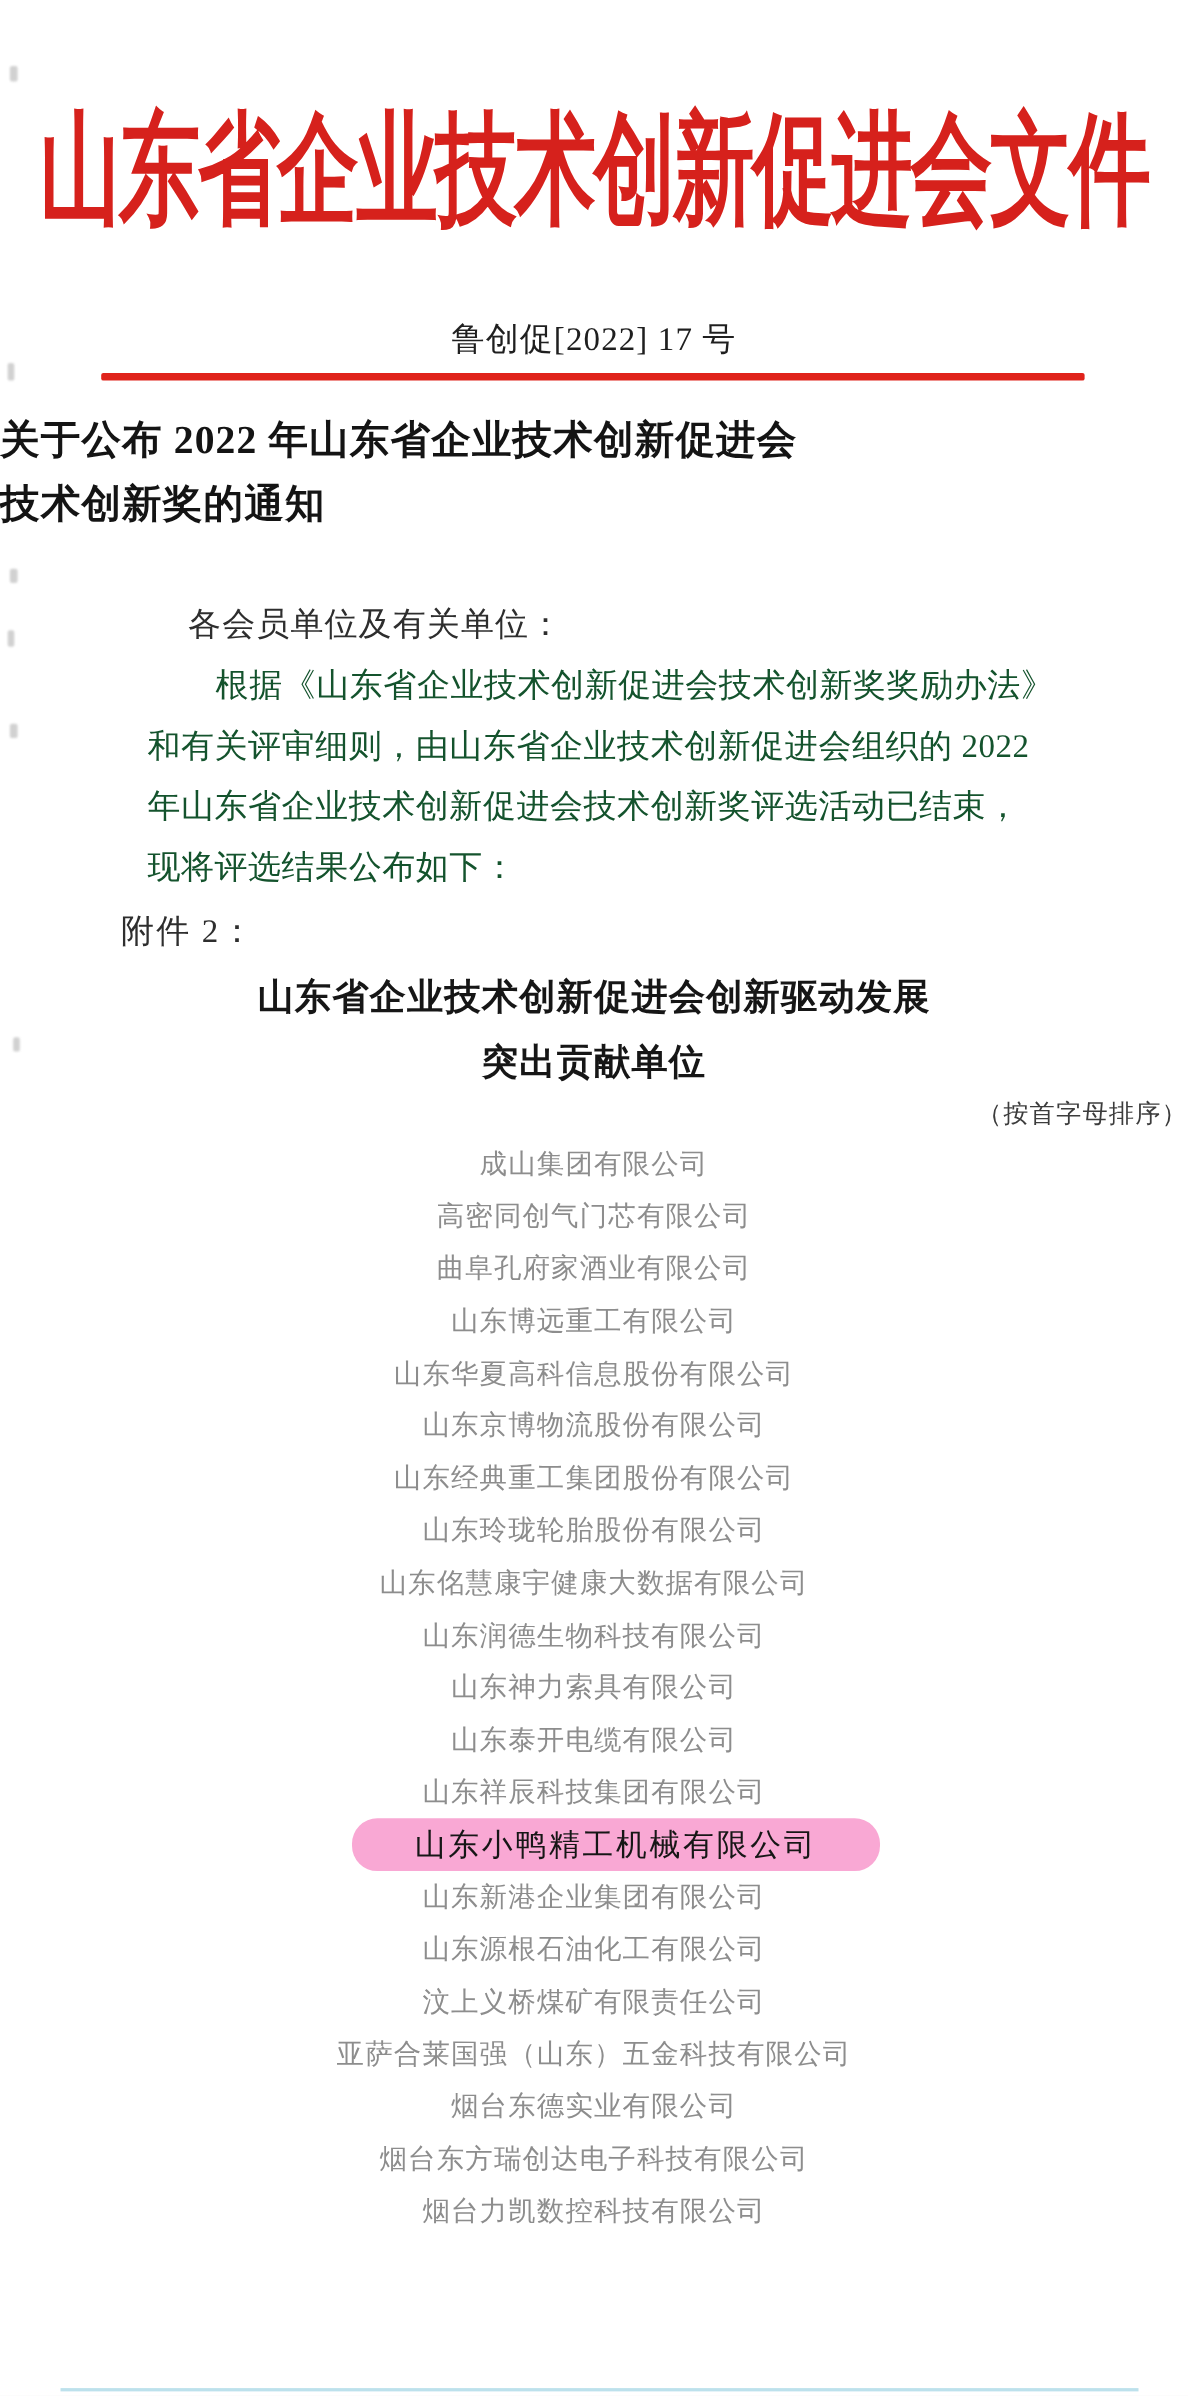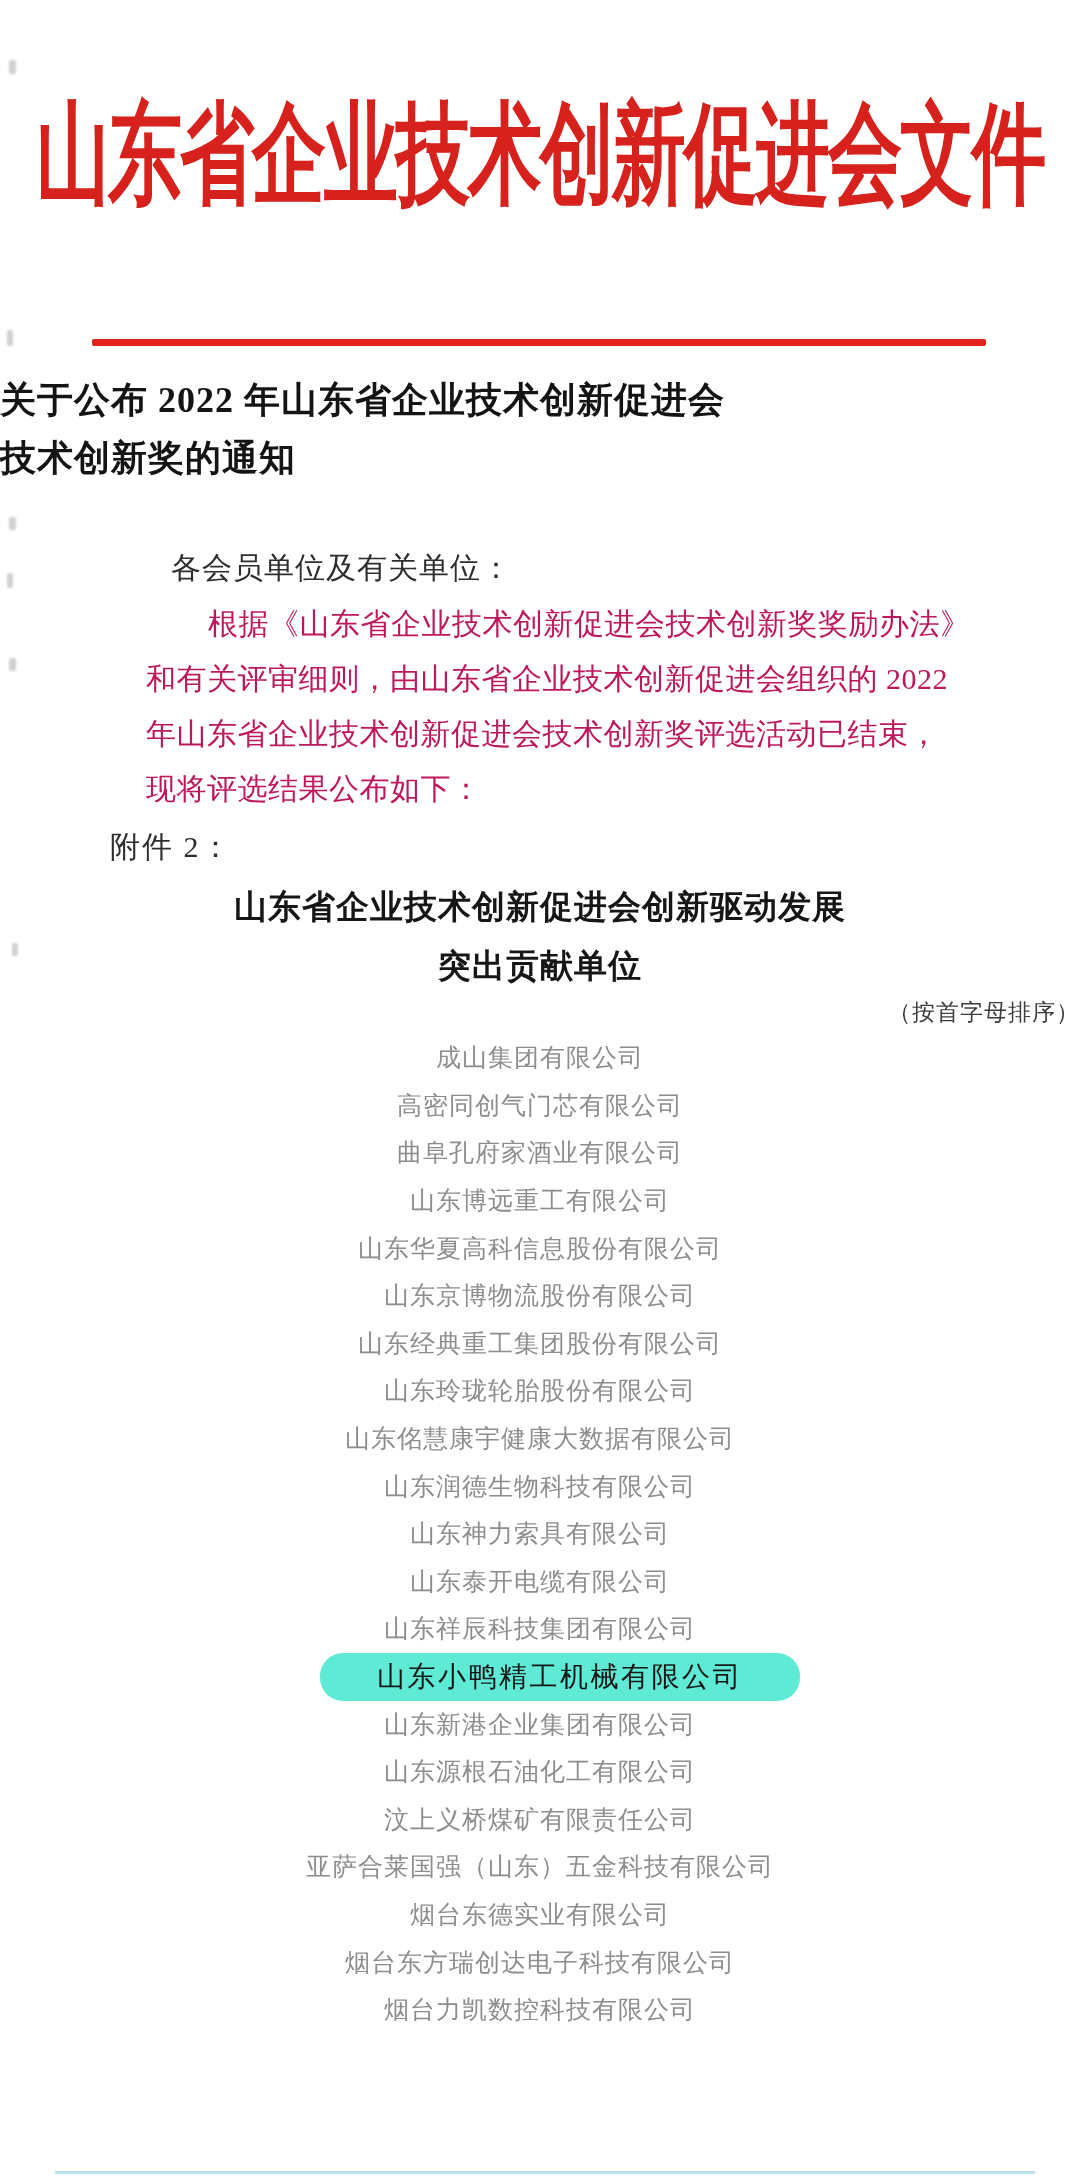--- a/index.html
+++ b/index.html
@@ -31,22 +31,22 @@
     position:absolute;top:371px;left:0;width:100%;
     text-align:left;font-weight:bold;font-size:36px;line-height:58px;color:#141414;
     letter-spacing:1px;
   }
   
   .salutation{
     position:absolute;top:545px;left:138px;height:46px;line-height:46px;
     font-size:30px;color:#2e2e2e;letter-spacing:1px;margin-left:33px;
   }
   .body-lines{
-    position:absolute;top:596px;left:146px;width:810px;
-    font-size:30px;line-height:55px;color:#be185d;letter-spacing:0.5px;
+    position:absolute;top:596px;left:134px;width:810px;
+    font-size:30px;line-height:55px;color:#14532d;letter-spacing:0.5px;
   }
   .body-lines .line{white-space:nowrap;}
   .body-lines .indent{padding-left:62px;}
   
   .att-label{
     position:absolute;top:824px;left:110px;height:46px;line-height:46px;
     font-size:30px;color:#2e2e2e;letter-spacing:2px;
   }
   .att-title{
     position:absolute;top:878px;left:0;width:100%;
@@ -96,20 +96,21 @@
 
   <div class="artifact a1"></div>
   <div class="artifact a2"></div>
   <div class="artifact a3"></div>
   <div class="artifact a4"></div>
   <div class="artifact a5"></div>
   <div class="artifact a6"></div>
 
   <div class="org-title" style="color: rgb(214, 33, 28);">山东省企业技术创新促进会文件</div>
 
+  <div class="doc-number">鲁创促[2022] 17 号</div>
 
   <div class="red-rule" style="background: rgb(224, 35, 27);"></div>
 
   <div class="notice-title">
     <div>关于公布 2022 年山东省企业技术创新促进会</div>
     <div>技术创新奖的通知</div>
   </div>
 
   <div class="salutation">各会员单位及有关单位：</div>
 
@@ -135,21 +136,21 @@
       <div class="company-row">山东华夏高科信息股份有限公司</div>
       <div class="company-row">山东京博物流股份有限公司</div>
       <div class="company-row">山东经典重工集团股份有限公司</div>
       <div class="company-row">山东玲珑轮胎股份有限公司</div>
       <div class="company-row">山东佲慧康宇健康大数据有限公司</div>
       <div class="company-row">山东润德生物科技有限公司</div>
       <div class="company-row">山东神力索具有限公司</div>
       <div class="company-row">山东泰开电缆有限公司</div>
       <div class="company-row">山东祥辰科技集团有限公司</div>
       <div class="company-row hl-row">
-        <span class="hl-pill" style="background: #5eead4;">山东小鸭精工机械有限公司</span>
+        <span class="hl-pill" style="background: #f9a8d4;">山东小鸭精工机械有限公司</span>
       </div>
       <div class="company-row">山东新港企业集团有限公司</div>
       <div class="company-row">山东源根石油化工有限公司</div>
       <div class="company-row">汶上义桥煤矿有限责任公司</div>
       <div class="company-row">亚萨合莱国强（山东）五金科技有限公司</div>
       <div class="company-row">烟台东德实业有限公司</div>
       <div class="company-row">烟台东方瑞创达电子科技有限公司</div>
       <div class="company-row">烟台力凯数控科技有限公司</div>
     </div>
 

